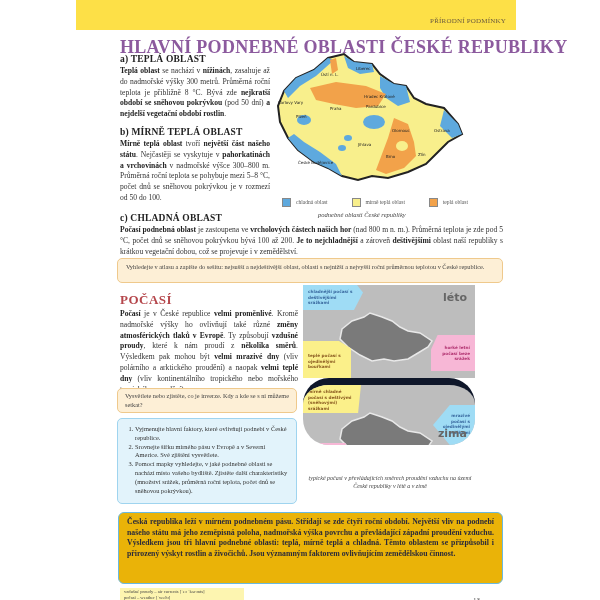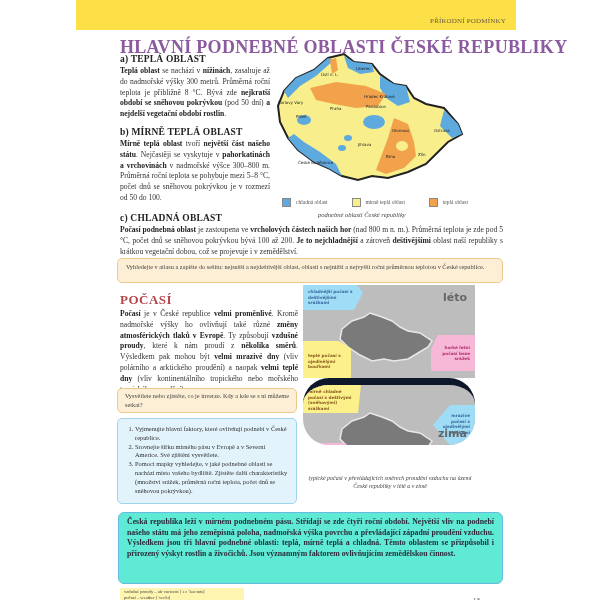--- a/index.html
+++ b/index.html
@@ -39,21 +39,21 @@
   .wpanel.summer .season { top: 6px; }
   .wpanel.winter .season { bottom: 5px; }
   .callout { position: absolute; font-family: "DejaVu Sans", sans-serif; font-size: 4.2px; line-height: 5.6px; font-weight: bold; padding: 4px 5px; }
   .c-blue { background: #9fdcf5; color: #3a6aa0; }
   .c-yellow { background: #fbf08a; color: #8a5a20; }
   .c-pink { background: #f7b7d6; color: #b0306f; }
   .cz-shape { position: absolute; left: 35px; }
 
   .panel-caption { position: absolute; left: 303px; top: 474px; width: 174px; text-align: center; font-size: 6px; line-height: 8px; font-style: italic; color: #444; }
 
-  .summary { position: absolute; left: 118px; top: 512px; width: 385px; height: 72px; background: #5eead4; border: 1.5px solid #6ab9e0; border-radius: 6px; padding: 4px 8px; font-size: 7.8px; line-height: 10.6px; font-weight: bold; text-align: justify; color: #2a2a3a; }
+  .summary { position: absolute; left: 118px; top: 512px; width: 385px; height: 72px; background: #eab308; border: 1.5px solid #6ab9e0; border-radius: 6px; padding: 4px 8px; font-size: 7.8px; line-height: 10.6px; font-weight: bold; text-align: justify; color: #2a2a3a; }
 
   .vocab { position: absolute; left: 120px; top: 588px; width: 124px; height: 14px; background: #fdf5b0; font-size: 4.6px; line-height: 5.8px; padding: 1px 4px; color: #444; }
   .page-num { position: absolute; left: 473px; top: 596px; font-size: 7px; color: #444; }
 </style>
 </head>
 <body>
 
 <div class="header-band">
   <span class="header-label">PŘÍRODNÍ PODMÍNKY</span>
 </div>

